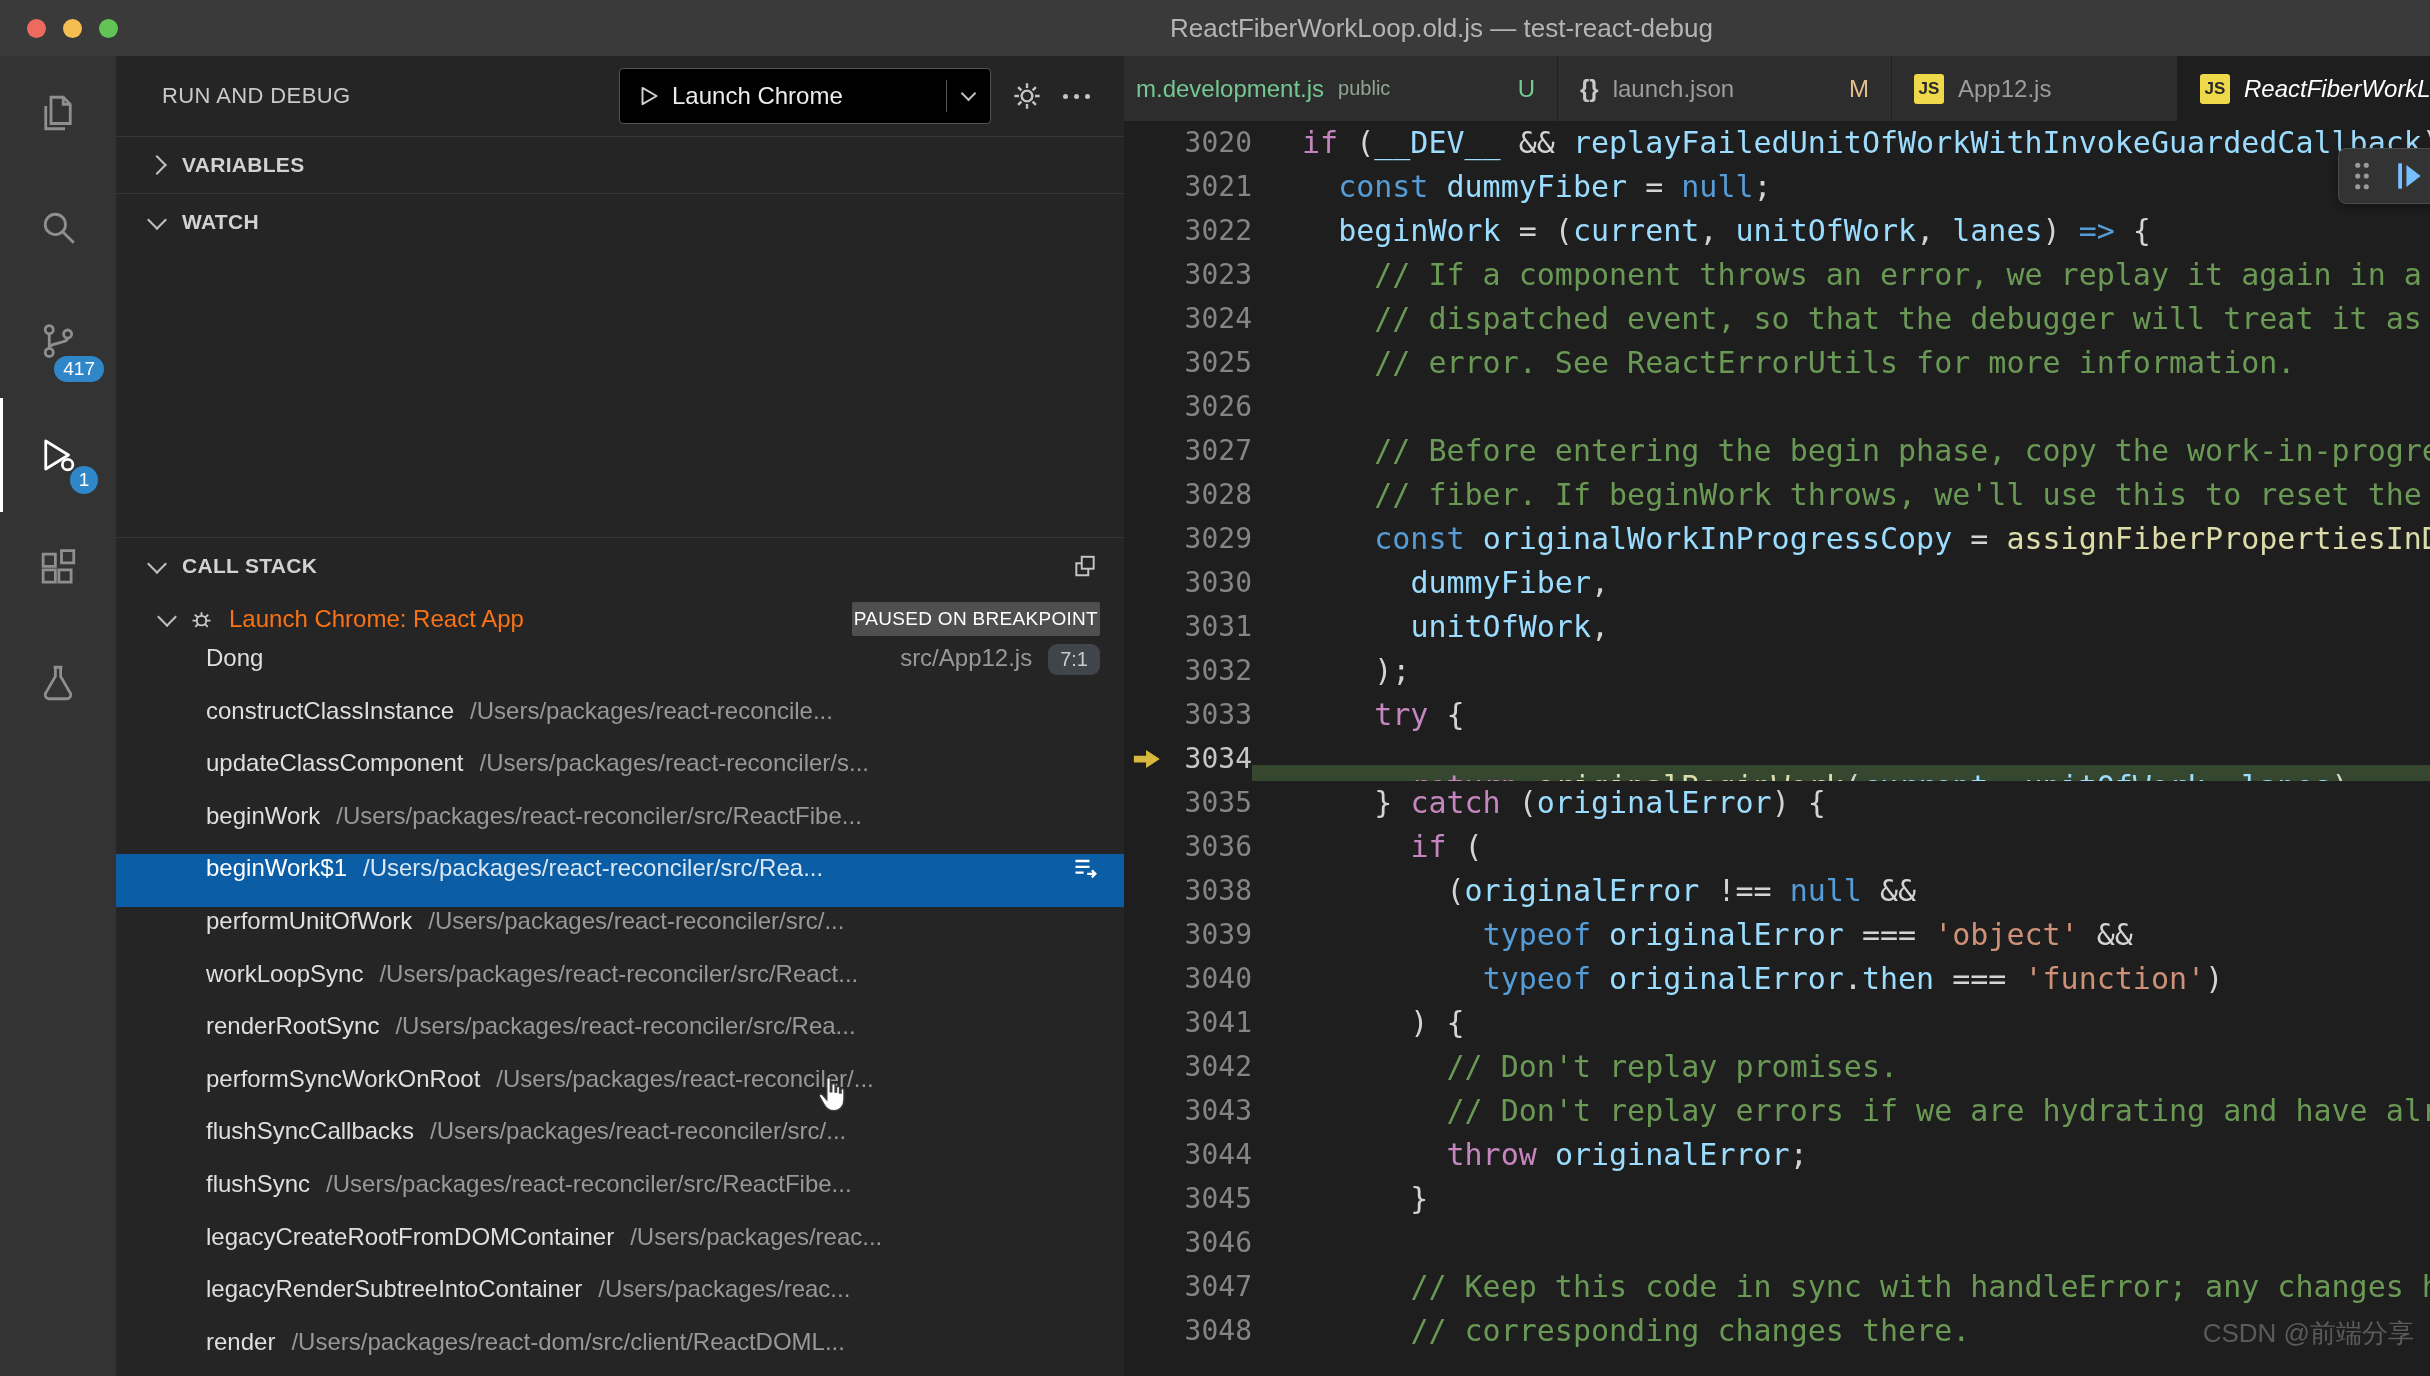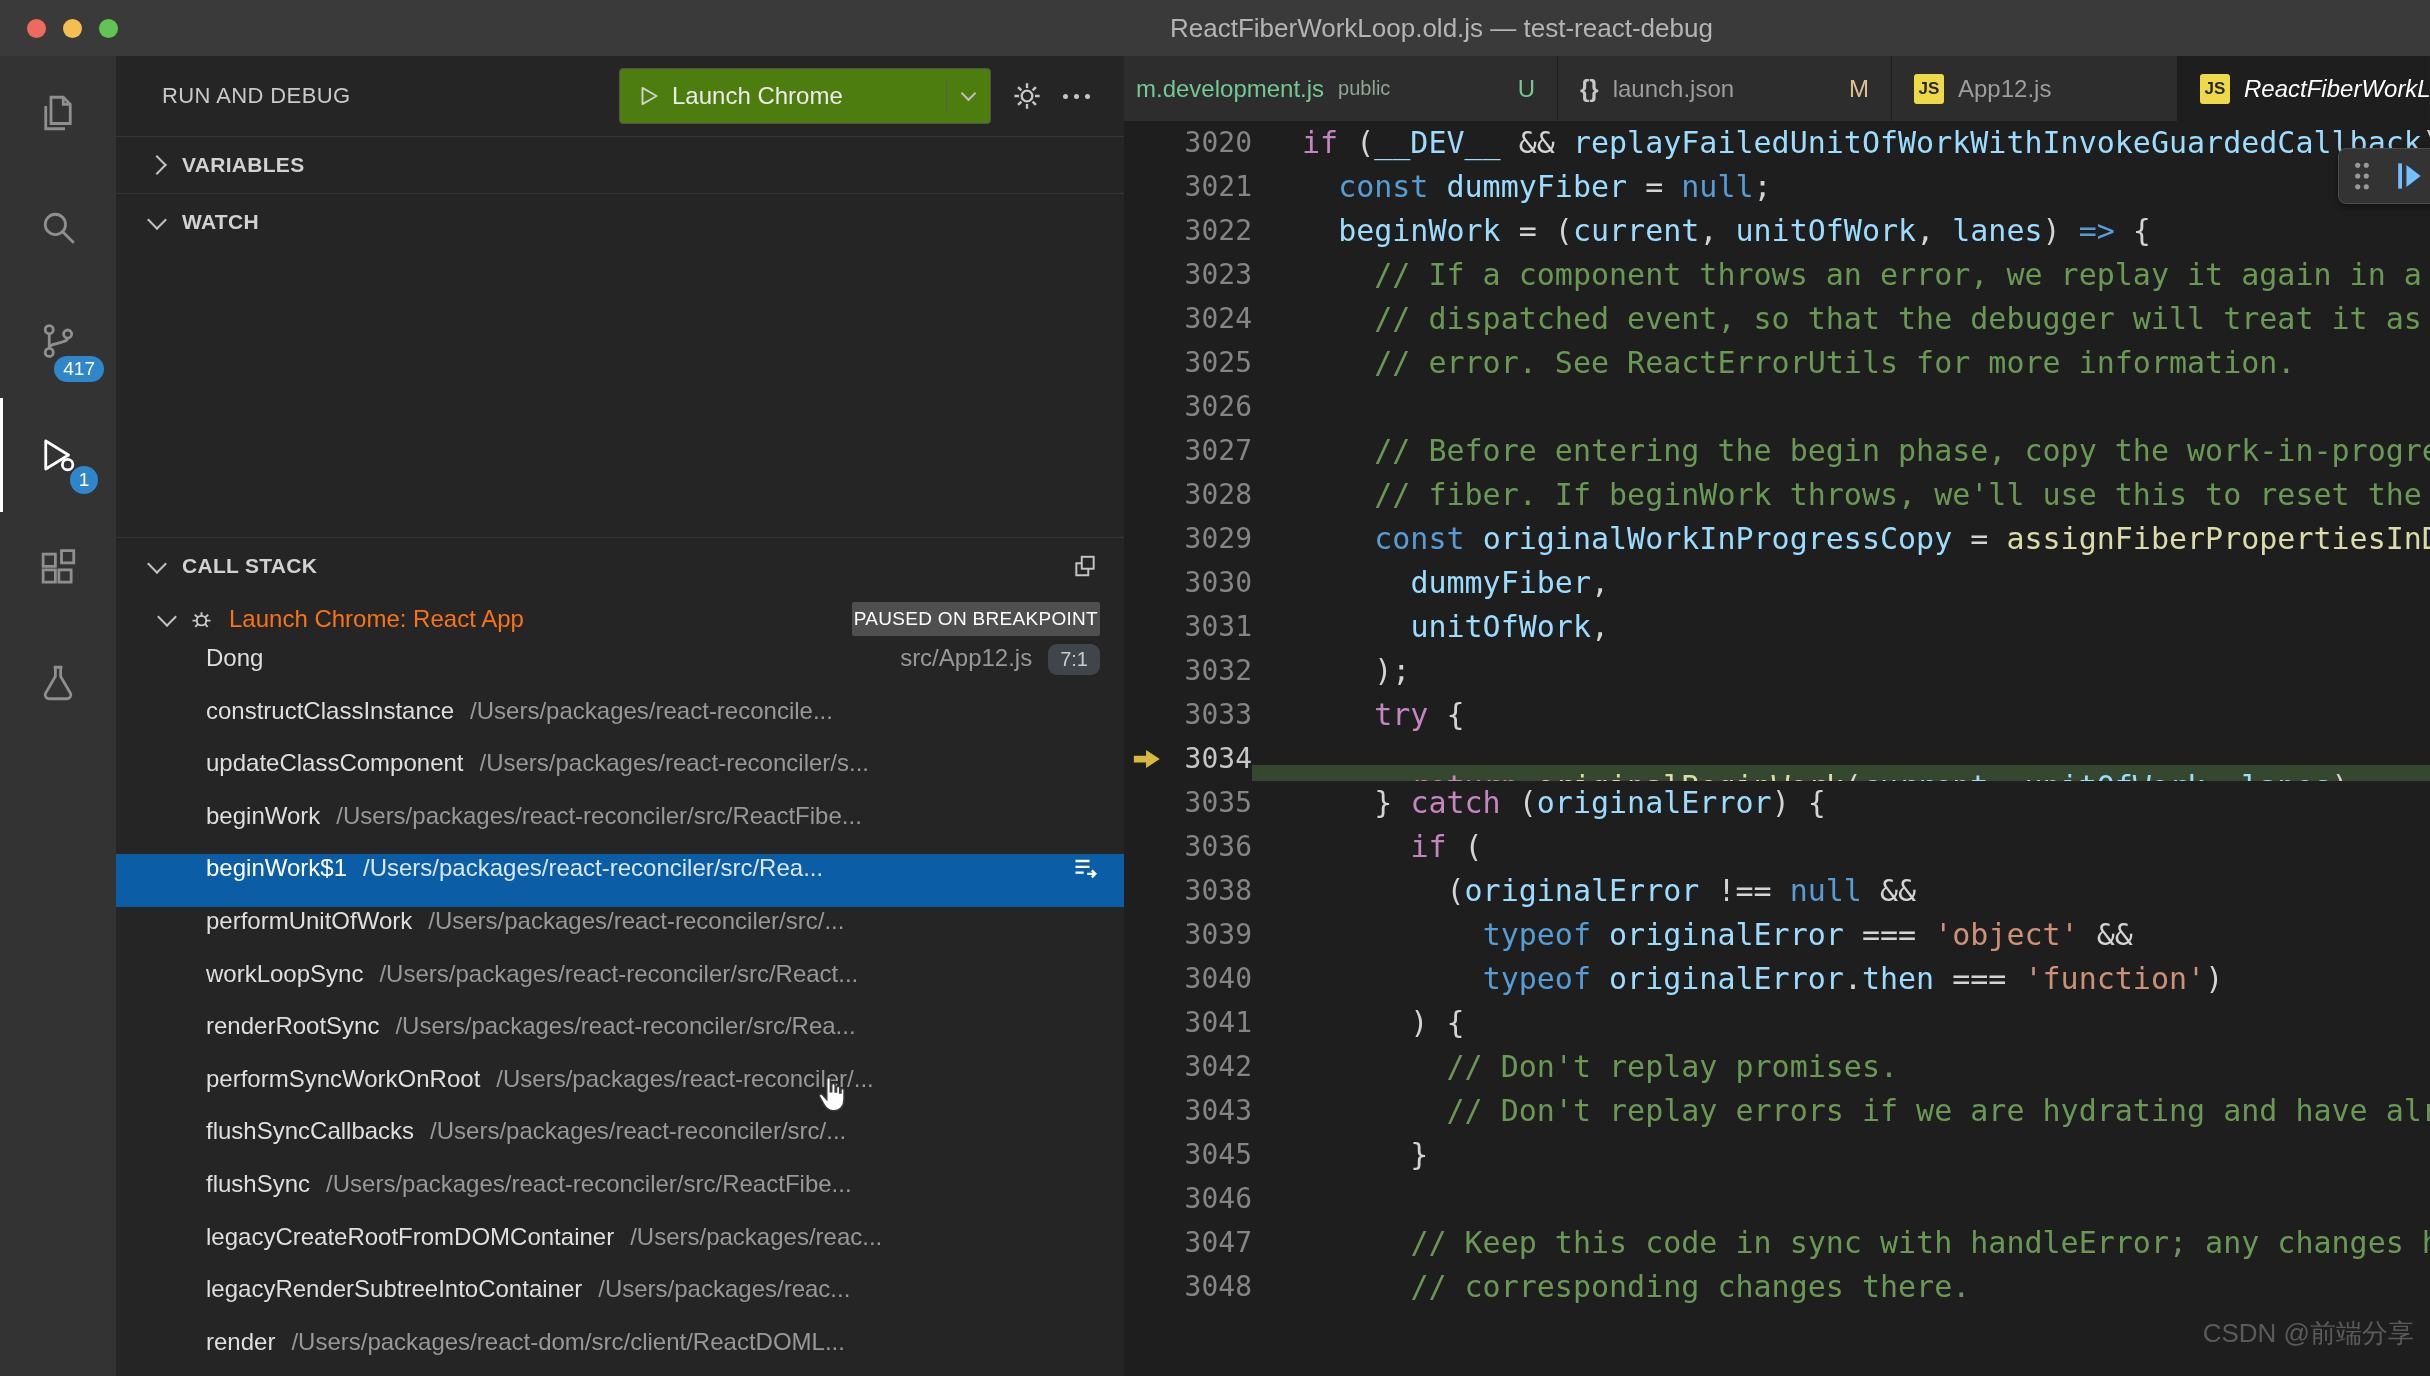--- a/index.html
+++ b/index.html
@@ -19,21 +19,21 @@
   .abitem svg{stroke:#8f8f8f;fill:none;stroke-width:1.6;}
   .abitem.active{box-shadow:inset 3px 0 0 #ffffff;}
   .abitem.active svg{stroke:#ffffff;}
   .abbadge{position:absolute;right:12px;bottom:16px;background:#2f86c9;color:#fff;font-size:19px;
     border-radius:16px;padding:2px 9px;min-width:16px;text-align:center;}
   .abbadge.round{right:18px;bottom:18px;width:28px;height:28px;padding:0;border-radius:50%;line-height:28px;}
   
   .sidebar{width:1008px;flex-shrink:0;background:#252526;display:flex;flex-direction:column;color:#cccccc;overflow:hidden;}
   .sbheader{height:80px;display:flex;align-items:center;padding:0 34px 0 46px;flex-shrink:0;}
   .sbtitle{font-size:22px;color:#c9c9c9;letter-spacing:.4px;white-space:nowrap;}
-  .launchsel{margin-left:auto;width:372px;height:56px;background:#4d7c0f;border:1px solid #515151;border-radius:4px;
+  .launchsel{margin-left:auto;width:372px;height:56px;background:#000000;border:1px solid #515151;border-radius:4px;
     display:flex;align-items:center;padding:0 16px;box-sizing:border-box;}
   .lslabel{font-size:24px;color:#ececec;margin-left:10px;white-space:nowrap;}
   .lsdiv{width:1px;height:32px;background:#5a5a5a;margin-left:auto;margin-right:16px;}
   .iconbtn{margin-left:20px;display:flex;align-items:center;}
   .dots{display:flex;gap:6px;}
   .dot{width:5px;height:5px;border-radius:50%;background:#c5c5c5;}
   .chev{width:12px;height:12px;border-right:2.4px solid #c0c0c0;border-bottom:2.4px solid #c0c0c0;flex-shrink:0;display:inline-block;}
   .chev.d{transform:rotate(45deg);margin-top:-5px;}
   .chev.r{transform:rotate(-45deg);}
   .chev.sm{width:9px;height:9px;}
@@ -419,20 +419,25 @@
             <span class="ln">3042</span>
             <span class="lc"><span class="tk-p">        </span><span class="tk-c">// Don't replay promises.</span></span>
           </div>
           <div class="cl">
             <span class="lg"></span>
             <span class="ln">3043</span>
             <span class="lc"><span class="tk-p">        </span><span class="tk-c">// Don't replay errors if we are hydrating and have already suspended.</span></span>
           </div>
           <div class="cl">
             <span class="lg"></span>
+            <span class="ln">3044</span>
+            <span class="lc"><span class="tk-p">        </span><span class="tk-k1">throw</span><span class="tk-p"> </span><span class="tk-v">originalError</span><span class="tk-p">;</span></span>
+          </div>
+          <div class="cl">
+            <span class="lg"></span>
             <span class="ln">3045</span>
             <span class="lc"><span class="tk-p">      }</span></span>
           </div>
           <div class="cl">
             <span class="lg"></span>
             <span class="ln">3046</span>
             <span class="lc"></span>
           </div>
           <div class="cl">
             <span class="lg"></span>

